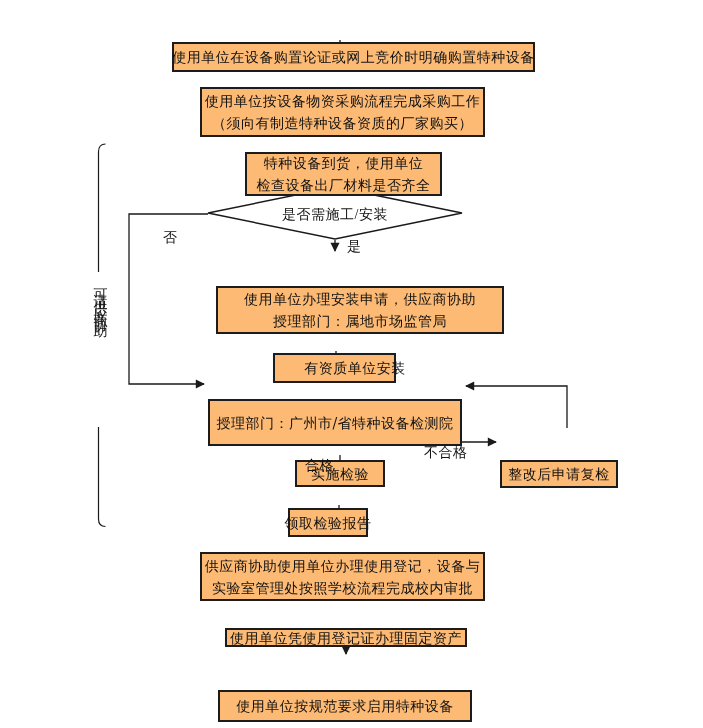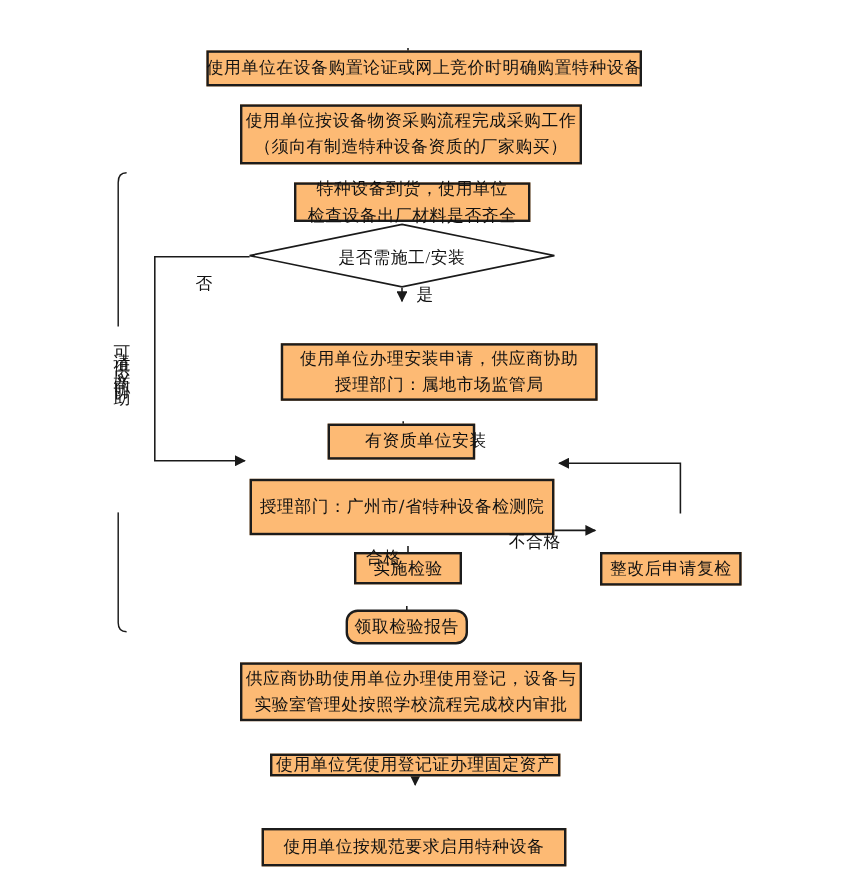--- a/index.html
+++ b/index.html
@@ -97,51 +97,51 @@
 
   <div class="node" style="left:172px;top:10px;width:363px;height:30px;">
     <span>使用单位在设备购置论证或网上竞价时明确购置特种设备</span>
   </div>
 
   <div class="node" style="left:200px;top:55px;width:285px;height:50px;">
     <span>使用单位按设备物资采购流程完成采购工作</span>
     <span>（须向有制造特种设备资质的厂家购买）</span>
   </div>
 
-  <div class="node" style="left:245px;top:120px;width:197px;height:33px;">
+  <div class="node" style="left:245px;top:120px;width:197px;height:44px;">
     <span>特种设备到货，使用单位</span>
     <span>检查设备出厂材料是否齐全</span>
   </div>
 
   <div id="diamond-label">
     <span>是否需施工/安装</span>
   </div>
 
-  <div class="node" style="left:234px;top:254px;width:264px;height:48px;">
+  <div class="node" style="left:216px;top:254px;width:288px;height:48px;">
     <span>使用单位办理安装申请，供应商协助</span>
     <span>授理部门：属地市场监管局</span>
   </div>
 
   <div class="node" style="left:273px;top:321px;width:123px;height:30px;padding-left:41px;">
     <span>有资质单位安装</span>
   </div>
 
   <div class="node" style="left:208px;top:367px;width:254px;height:47px;">
     <span>授理部门：广州市/省特种设备检测院</span>
   </div>
 
   <div class="node" style="left:295px;top:428px;width:90px;height:27px;">
     <span>实施检验</span>
   </div>
 
   <div class="node" style="left:500px;top:428px;width:118px;height:28px;">
     <span>整改后申请复检</span>
   </div>
 
-  <div class="node" style="left:288px;top:476px;width:102px;height:29px;border-radius:10px;">
+  <div class="node" style="left:288px;top:476px;width:80px;height:29px;">
     <span>领取检验报告</span>
   </div>
 
   <div class="node" style="left:200px;top:520px;width:285px;height:49px;">
     <span>供应商协助使用单位办理使用登记，设备与</span>
     <span>实验室管理处按照学校流程完成校内审批</span>
   </div>
 
   <div class="node" style="left:225px;top:596px;width:242px;height:19px;">
     <span>使用单位凭使用登记证办理固定资产</span>

